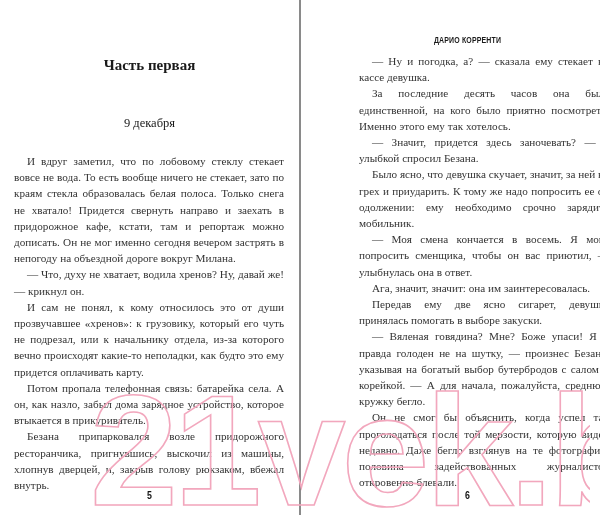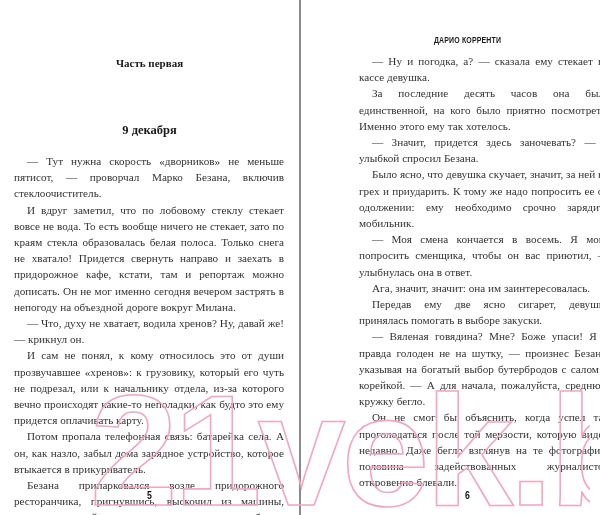--- a/index.html
+++ b/index.html
@@ -12,25 +12,25 @@
   .spread { position: absolute; inset: 0; }
   .page { position: absolute; top: 0; height: 515px; }
   .page-left { left: 0; width: 299px; }
   .page-right { left: 318px; width: 340px; }
   .divider {
     position: absolute; left: 299px; top: 0; width: 2px; height: 515px;
     background: #8a8a8a;
   }
   .part-title {
     position: absolute; top: 57px; left: 0; width: 299px; text-align: center;
-    font-weight: bold; font-size: 11px; color: #1a1a1a;
+    font-weight: bold; font-size: 15px; color: #1a1a1a;
   }
   .date-heading {
-    position: absolute; top: 123px; left: 0; width: 299px; text-align: center;
-    font-weight: bold; font-size: 12.5px; color: #1a1a1a;
+    position: absolute; top: 116px; left: 0; width: 299px; text-align: center;
+    font-weight: normal; font-size: 12.5px; color: #1a1a1a;
   }
   .running-head {
     position: absolute; top: 35px; left: 0; width: 299px; text-align: center;
     font-family: "Liberation Sans", "DejaVu Sans", sans-serif;
     font-weight: bold; font-size: 8.5px; letter-spacing: 0.2px; color: #1a1a1a;
     transform: scaleX(0.82);
   }
   .text-block {
     position: absolute; font-size: 11.2px; line-height: 16.2px;
     text-align: justify; color: #333;
@@ -56,21 +56,20 @@
 </style>
 </head>
 <body>
 
 <div class="spread">
 
   <div class="page page-left">
     <div class="part-title">Часть первая</div>
     <div class="date-heading">9 декабря</div>
     <div class="text-block left-text">
-      <p>— Тут нужна скорость «дворников» не меньше пятисот, — проворчал Марко Безана, включив стеклоочиститель.</p>
       <p>И вдруг заметил, что по лобовому стеклу стекает вовсе не вода. То есть вообще ничего не стекает, зато по краям стекла образовалась белая полоса. Только снега не хватало! Придется свернуть направо и заехать в придорожное кафе, кстати, там и репортаж можно дописать. Он не мог именно сегодня вечером застрять в непогоду на объездной дороге вокруг Милана.</p>
       <p>— Что, духу не хватает, водила хренов? Ну, давай же! — крикнул он.</p>
       <p>И сам не понял, к кому относилось это от души прозвучавшее «хренов»: к грузовику, который его чуть не подрезал, или к начальнику отдела, из-за которого вечно происходят какие-то неполадки, как будто это ему придется оплачивать карту.</p>
       <p>Потом пропала телефонная связь: батарейка села. А он, как назло, забыл дома зарядное устройство, которое втыкается в прикуриватель.</p>
       <p>Безана припарковался возле придорожного ресторанчика, пригнувшись, выскочил из машины, хлопнув дверцей, и, закрыв голову рюкзаком, вбежал внутрь.</p>
     </div>
     <div class="folio">5</div>
   </div>
 
   <div class="divider"></div>

